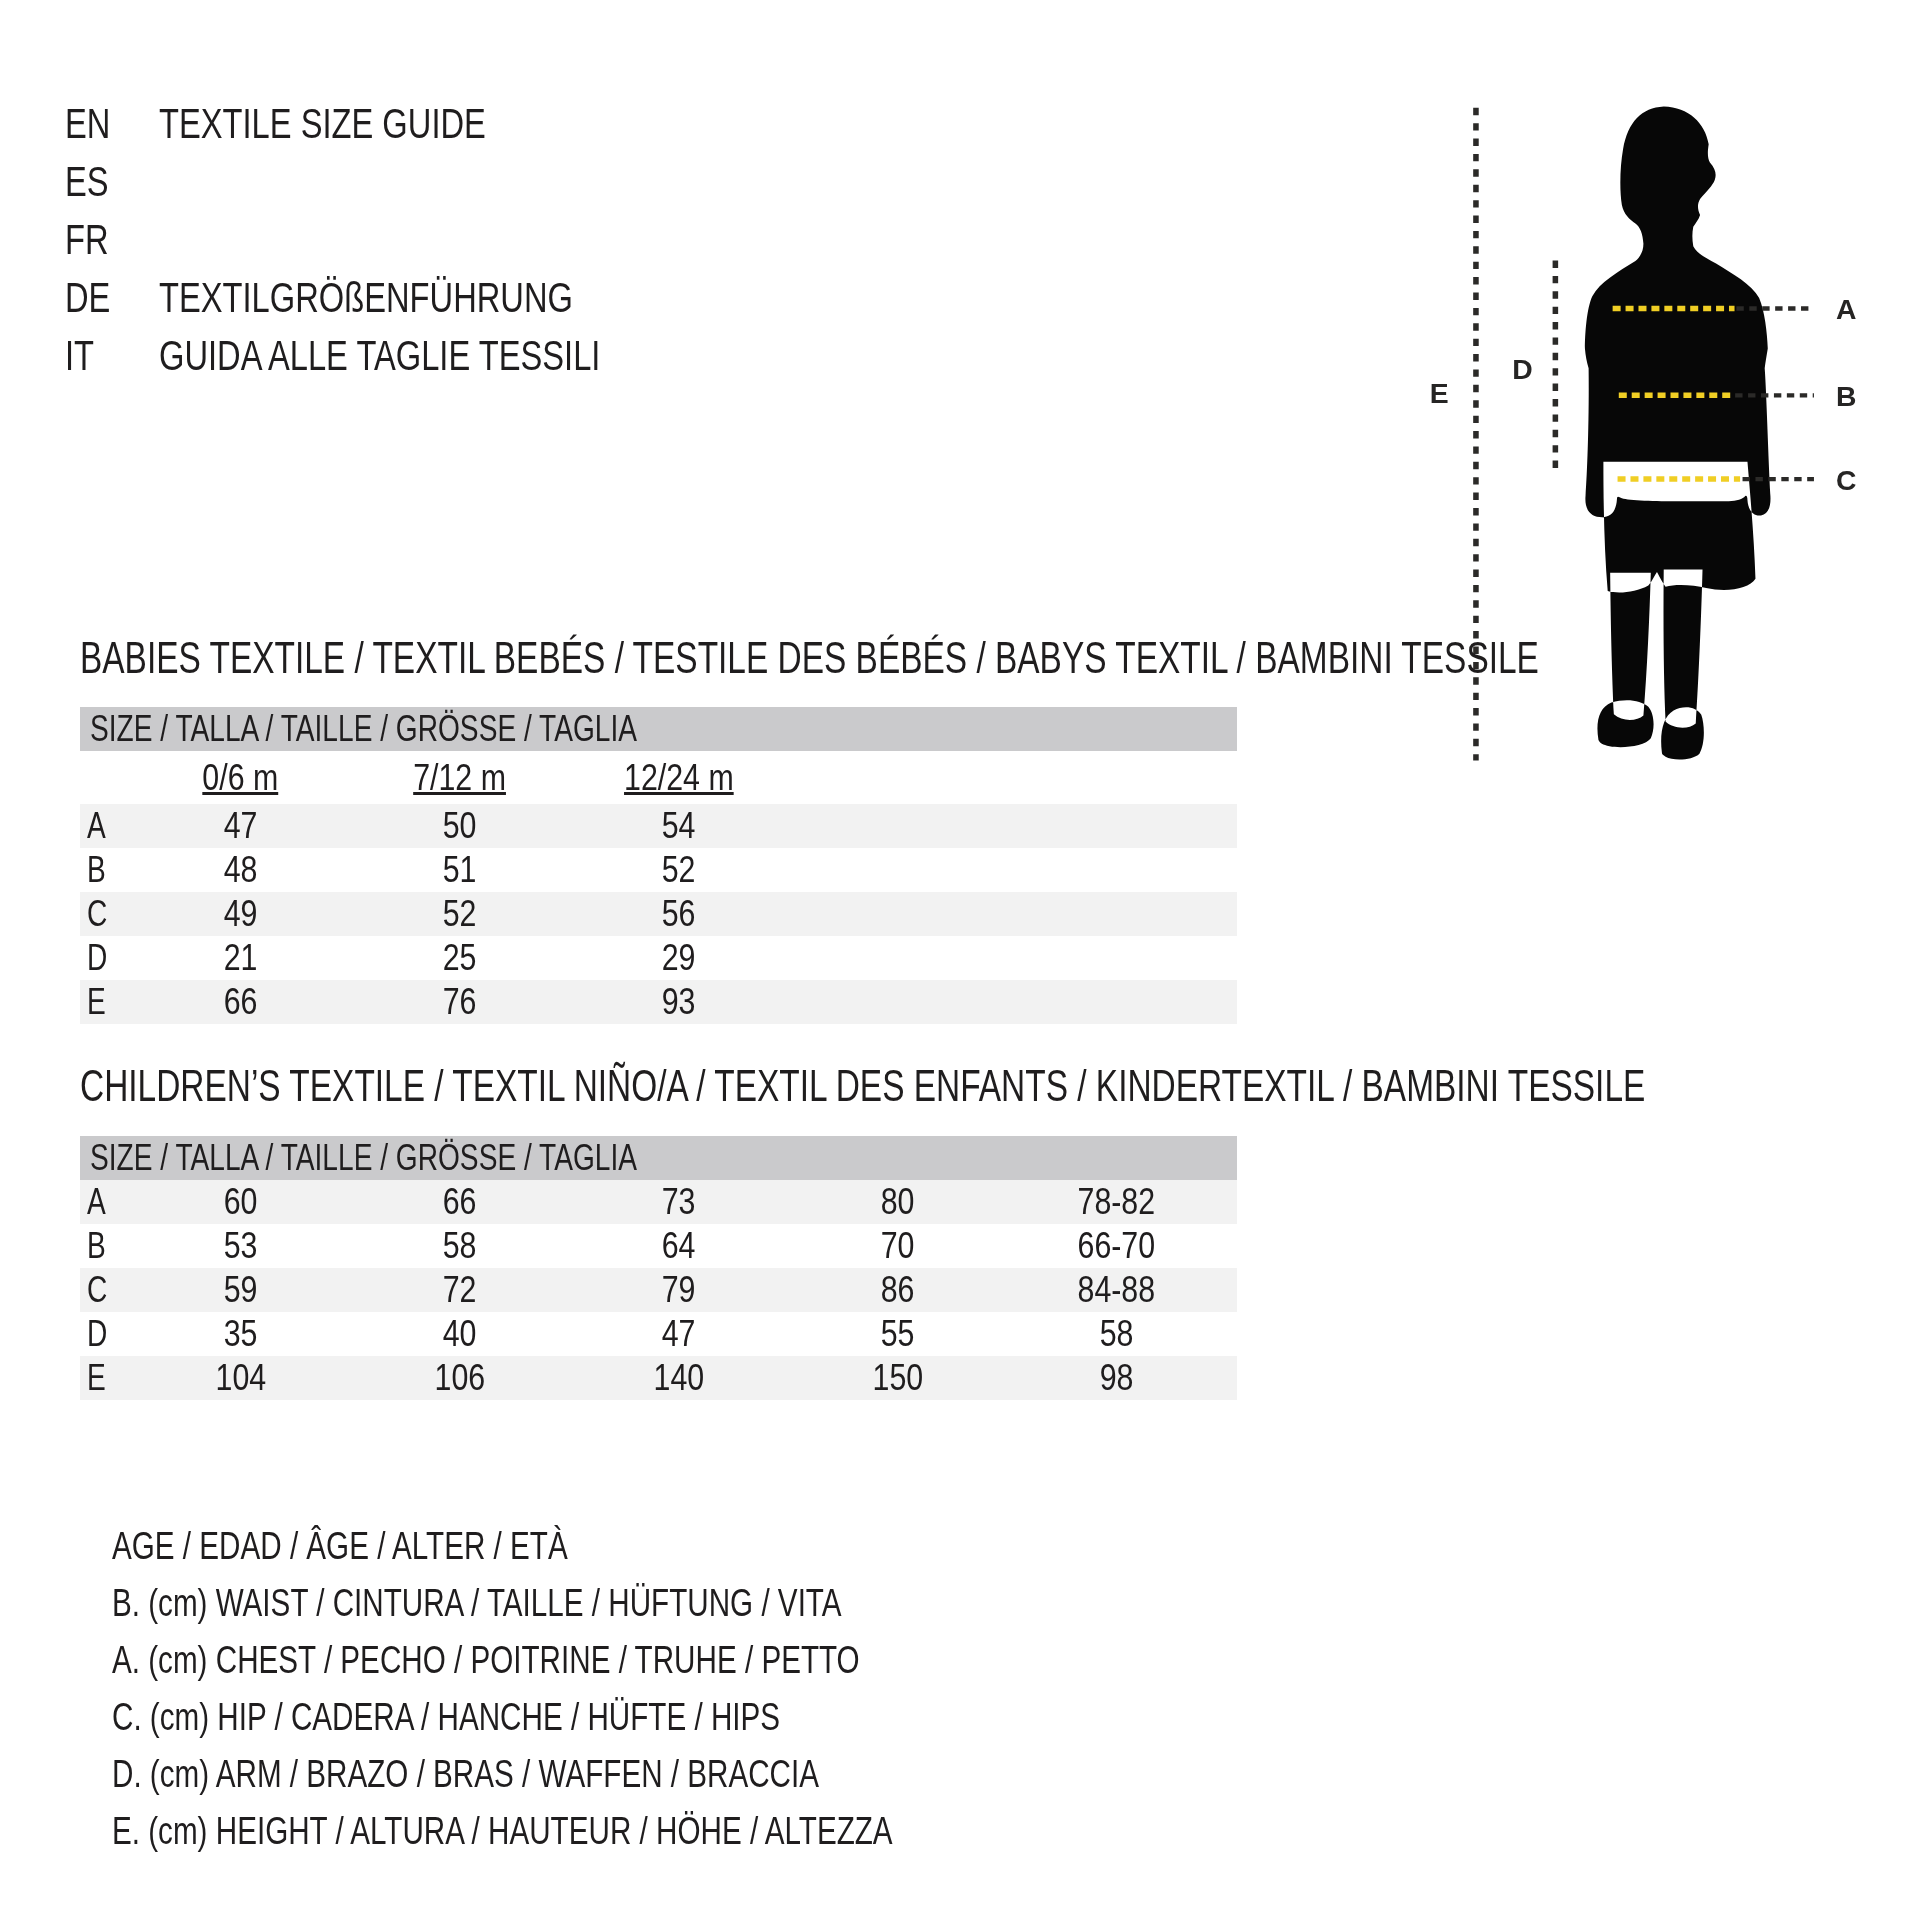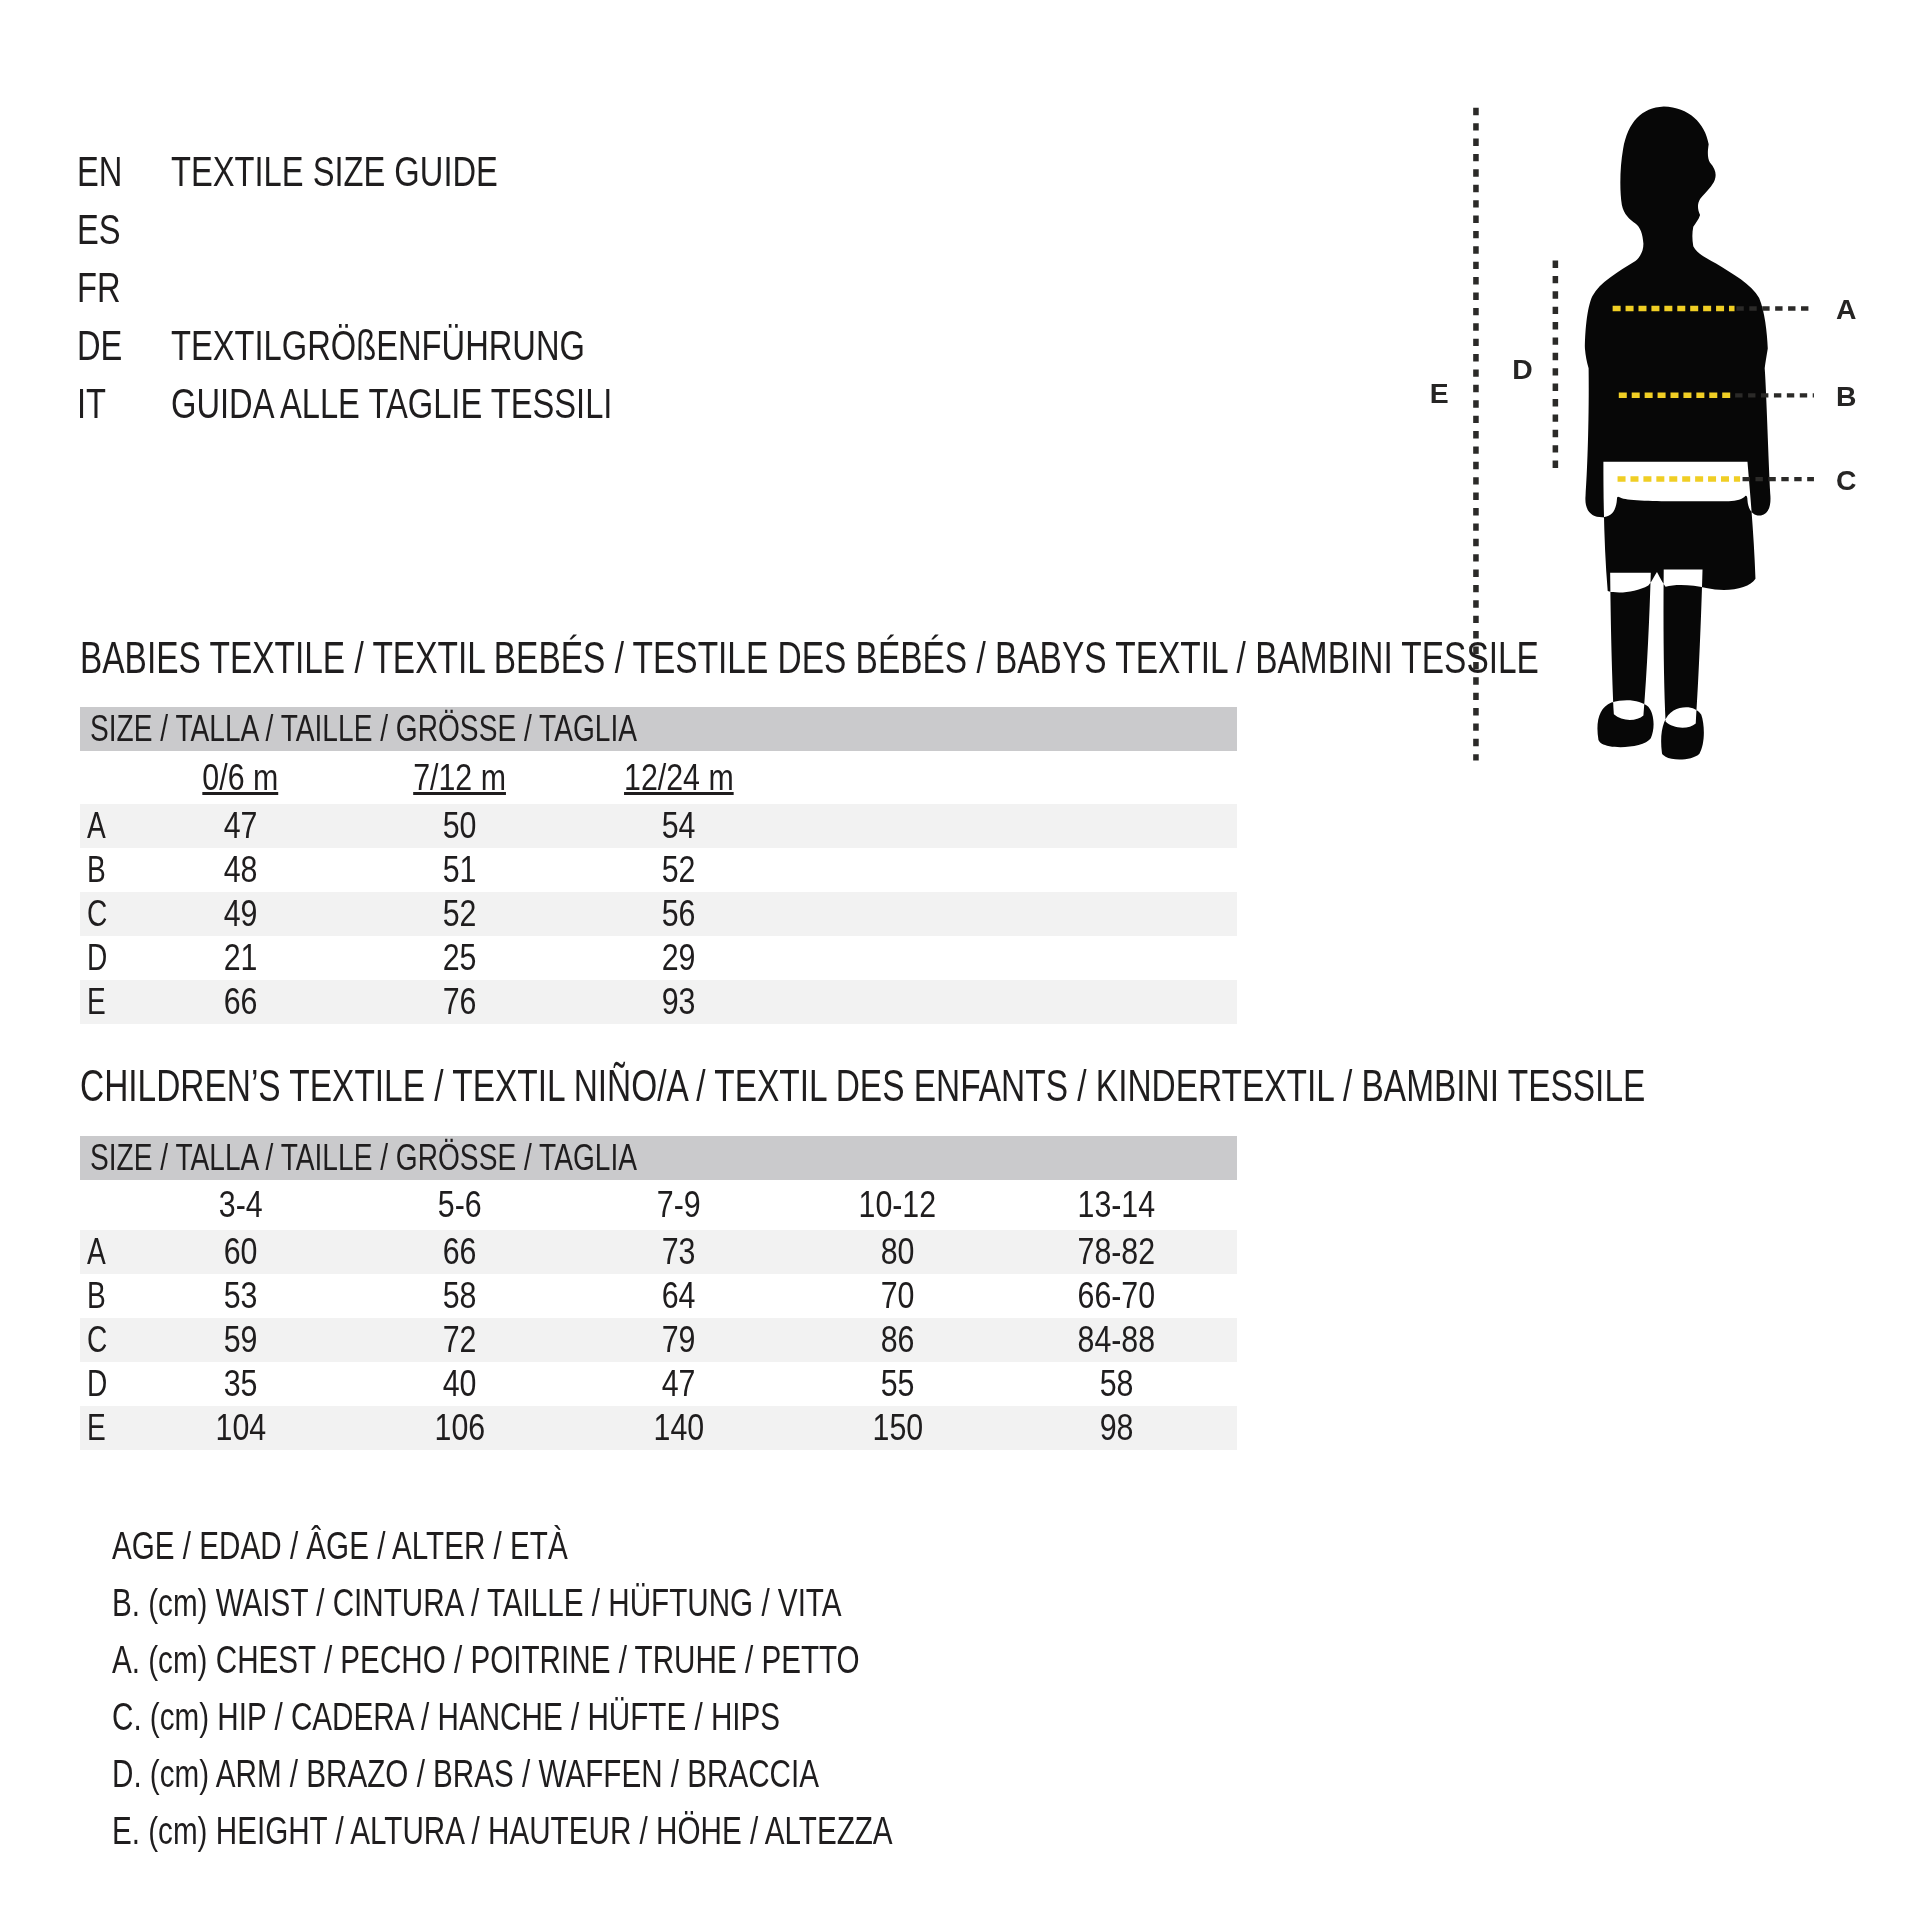--- a/index.html
+++ b/index.html
@@ -5,21 +5,21 @@
   html,body{margin:0;padding:0;background:#ffffff;}
   .page{
     position:relative;width:1926px;height:1926px;background:#ffffff;overflow:hidden;
     font-family:"Liberation Sans", sans-serif;color:#1f1d1e;
   }
   
   .cx{display:inline-block;transform:scaleX(0.76);transform-origin:0 50%;white-space:nowrap;}
   .cxc{display:inline-block;transform:scaleX(0.82);transform-origin:50% 50%;white-space:nowrap;}
 
   
-  .languages{position:absolute;left:77px;top:94px;margin-top:48px;}
+  .languages{position:absolute;left:65px;top:94px;}
   .lang-row{display:flex;height:58px;align-items:center;font-size:43px;}
   .lang-code{width:94px;flex:0 0 94px;}
   .lang-label{flex:0 0 auto;text-decoration:underline;}
 
   
   .section-title{position:absolute;left:80px;font-size:44px;line-height:44px;white-space:nowrap;}
   .title-babies{top:636px;}
   .title-children{top:1064px;}
 
   
@@ -239,38 +239,20 @@
   </div>
 
   <div class="section-title title-children">
     <span class="cx">CHILDREN’S TEXTILE / TEXTIL NIÑO/A / TEXTIL DES ENFANTS / KINDERTEXTIL / BAMBINI TESSILE</span>
   </div>
 
   <div class="sizetable tbl-children">
     <div class="thead-bar">
       <span class="cx">SIZE / TALLA / TAILLE / GRÖSSE / TAGLIA</span>
     </div>
-    <div class="sizes-row">
-      <div class="t-label"></div>
-      <div class="t-col">
-          <span class="cxc">3-4</span>
-        </div>
-      <div class="t-col">
-          <span class="cxc">5-6</span>
-        </div>
-      <div class="t-col">
-          <span class="cxc">7-9</span>
-        </div>
-      <div class="t-col">
-          <span class="cxc">10-12</span>
-        </div>
-      <div class="t-col">
-          <span class="cxc">13-14</span>
-        </div>
-    </div>
     <div class="trow gray">
       <div class="t-label"><span class="cx">A</span></div>
       <div class="t-col">
           <span class="cxc">60</span>
         </div>
       <div class="t-col">
           <span class="cxc">66</span>
         </div>
       <div class="t-col">
           <span class="cxc">73</span>

